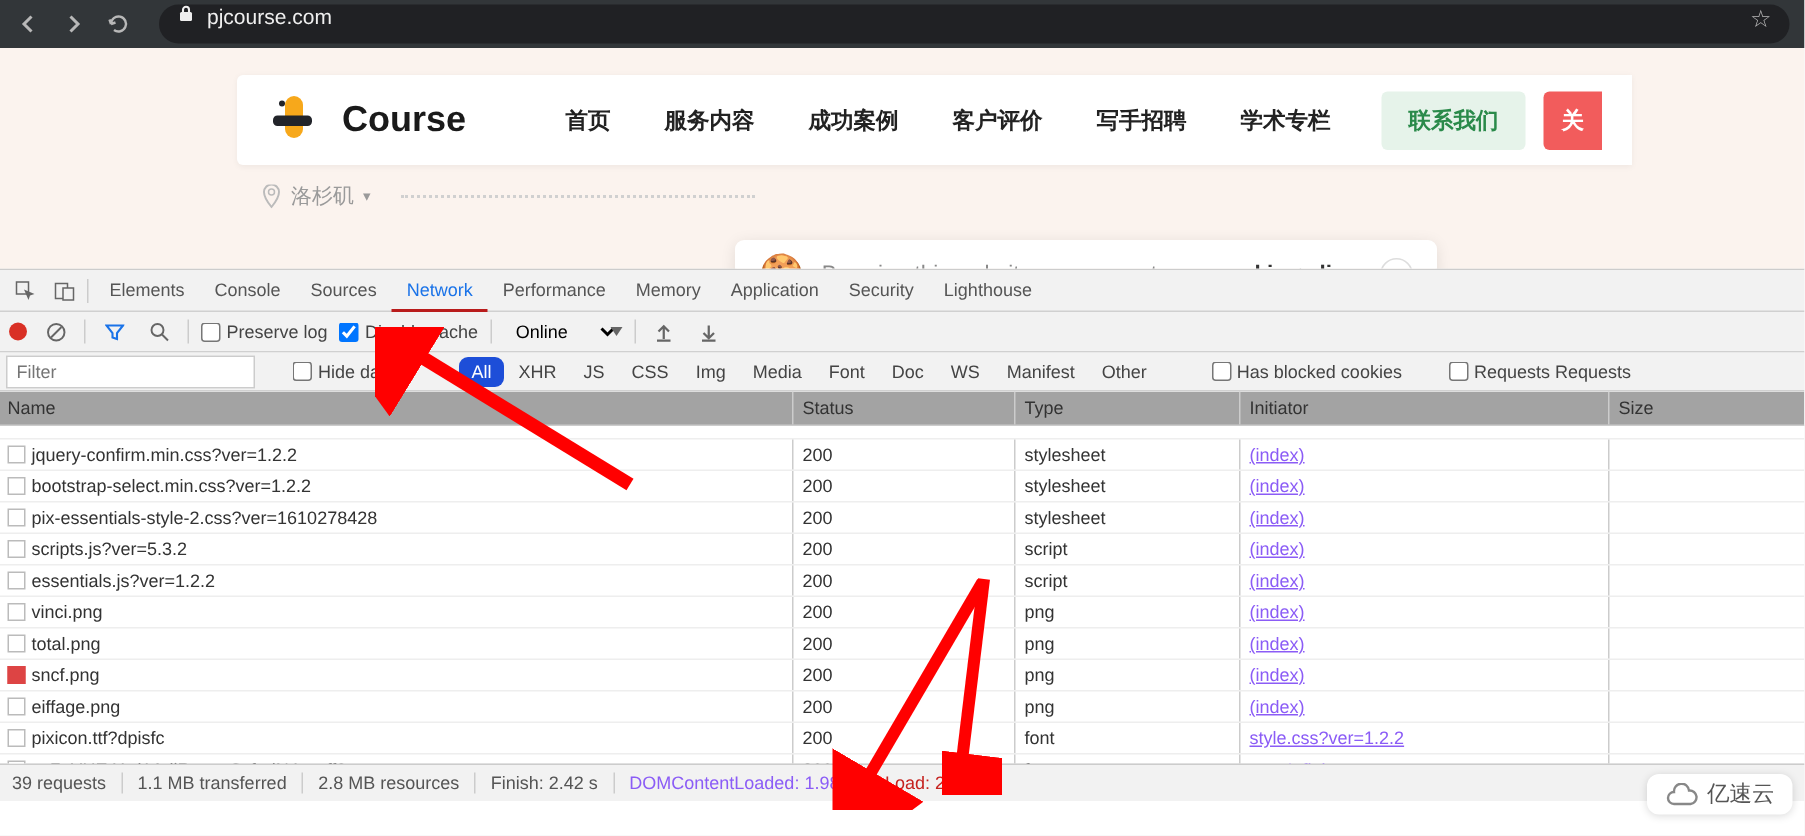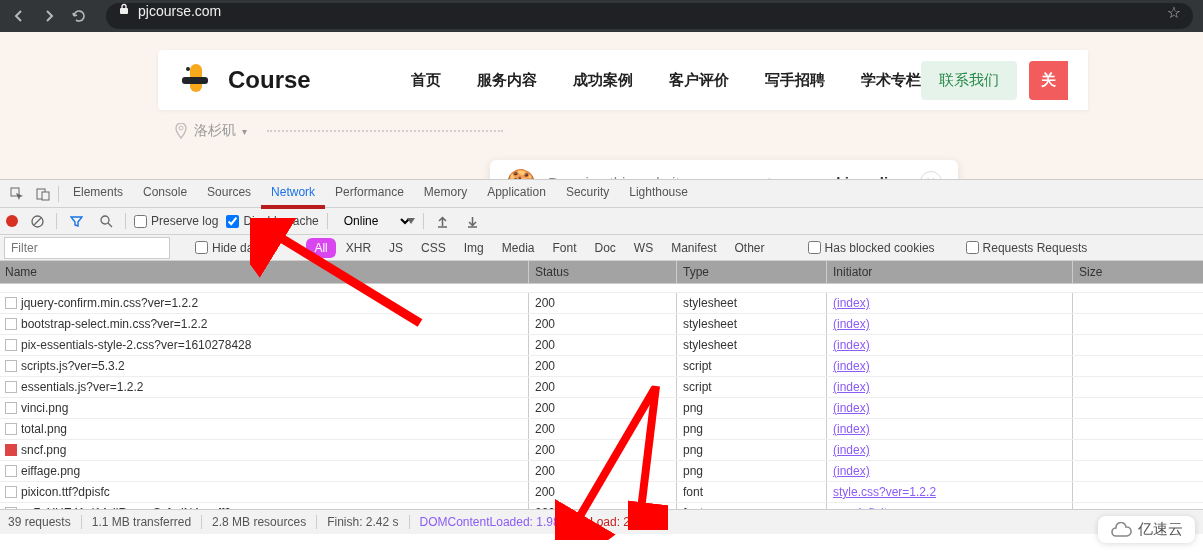--- a/index.html
+++ b/index.html
@@ -12,49 +12,49 @@
 .url-text { color: #efefef; font-size: 14px; }
 .star { color: #b8b8b8; margin-left: auto; }
 
 
 .page { background: #fbf3ee; height: 147px; position: relative; overflow: hidden; }
 .site-header { background: #fff; margin: 18px 0 0 158px; width: 930px; height: 60px; border-radius: 4px 0 0 4px; display: flex; align-items: center; padding: 0 20px; box-shadow: 0 1px 4px rgba(0,0,0,0.05); }
 .logo-wrap { display: flex; align-items: center; gap: 8px; }
 .logo-text { font-weight: 800; font-size: 24px; color: #1a1a1a; }
 .nav-links { margin-left: auto; display: flex; gap: 36px; align-items: center; }
 .nav-link { font-size: 15px; font-weight: 600; color: #222; cursor: pointer; }
-.contact-btn { background: #e6f3ea; color: #2a8a4a; padding: 10px 18px; border-radius: 4px; font-weight: 400; font-size: 15px; }
+.contact-btn { background: #e6f3ea; color: #2a8a4a; padding: 10px 18px; border-radius: 4px; font-weight: 700; font-size: 15px; margin-left: 34px; }
 .about-btn { background: #f25c5c; color: #fff; padding: 10px 12px; border-radius: 4px 0 0 4px; font-weight: 600; font-size: 15px; margin-left: 12px; }
 .region-row { display: flex; align-items: center; margin: 12px 0 0 174px; gap: 6px; color: #9a9a9a; font-size: 14px; position: relative; }
 .dots-line { width: 236px; border-top: 2px dotted #d0d0d0; margin-left: 14px; }
 
 .cookie-banner { position: absolute; left: 490px; top: 128px; background: #fff; border-radius: 6px; padding: 8px 16px; display: flex; align-items: center; gap: 12px; box-shadow: 0 2px 10px rgba(0,0,0,0.1); z-index: 10; }
 .cookie-text { color: #888; font-size: 15px; }
 .cookie-link { color: #333; font-weight: 600; }
 .cookie-close { width: 22px; height: 22px; border: 1px solid #ddd; border-radius: 50%; display: flex; align-items: center; justify-content: center; color: #aaa; font-size: 12px; cursor: pointer; }
 
 
 .devtools { border-top: 1px solid #ccc; background: #f2f2f2; }
 .dt-tabs { display: flex; align-items: center; height: 28px; border-bottom: 1px solid #d0d0d0; padding-left: 6px; gap: 4px; font-size: 12px; color: #555; }
 .dt-icon-btn { width: 22px; height: 22px; display: flex; align-items: center; justify-content: center; cursor: pointer; color: #666; }
 .dt-tab { padding: 6px 10px; cursor: pointer; }
-.dt-tab.active { color: #1a73e8; border-bottom: 4px solid #b91c1c; margin-bottom: -1px; }
+.dt-tab.active { color: #1a73e8; border-bottom: 2px solid #b91c1c; margin-bottom: -1px; }
 
 .dt-toolbar { display: flex; align-items: center; height: 27px; border-bottom: 1px solid #d0d0d0; padding: 0 6px; gap: 8px; font-size: 12px; color: #444; }
 .record-dot { width: 12px; height: 12px; background: #d93025; border-radius: 50%; }
 .tb-sep { width: 1px; height: 16px; background: #ccc; }
 .tb-check { display: flex; align-items: center; gap: 4px; }
 .tb-check input { margin: 0; }
 .throttle-sel { border: none; background: transparent; font-size: 12px; padding: 2px 18px 2px 4px; }
 .triangle-down { width:0; height:0; border-left:4px solid transparent; border-right:4px solid transparent; border-top:6px solid #666; margin-left:-14px; pointer-events:none; }
 
 .dt-filter-row { display: flex; align-items: center; height: 26px; border-bottom: 1px solid #d0d0d0; font-size: 12px; color: #444; background: #f2f2f2; gap: 21px; }
 .filter-input { width: 166px; height: 22px; margin: 2px 4px; padding: 2px 6px; font-size: 12px; border: 1px solid #ccc; background: #fff; }
 .type-chip { padding: 3px 8px; cursor: pointer; border-radius: 6px; }
-.type-chip.active { background: #d946ef; color: #fff; }
+.type-chip.active { background: #1d4ed8; color: #fff; }
 
 
 .net-table { font-size: 12px; color: #333; height: 248px; overflow: hidden; background: #fff; }
 .net-head { display: flex; background: #a3a3a3; border-bottom: 1px solid #ccc; height: 23px; align-items: flex-end; }
 .col-name { width: 529px; padding-left: 5px; border-right: 1px solid #ccc; height: 100%; display: flex; align-items: center; }
 .col-status { width: 148px; padding-left: 6px; border-right: 1px solid #ccc; height: 100%; display: flex; align-items: center; }
 .col-type { width: 150px; padding-left: 6px; border-right: 1px solid #ccc; height: 100%; display: flex; align-items: center; }
 .col-init { width: 246px; padding-left: 6px; border-right: 1px solid #ccc; height: 100%; display: flex; align-items: center; }
 .col-size { flex: 1; padding-left: 6px; height: 100%; display: flex; align-items: center; }
 .net-row { display: flex; height: 21px; align-items: center; border-bottom: 1px solid #eee; }

